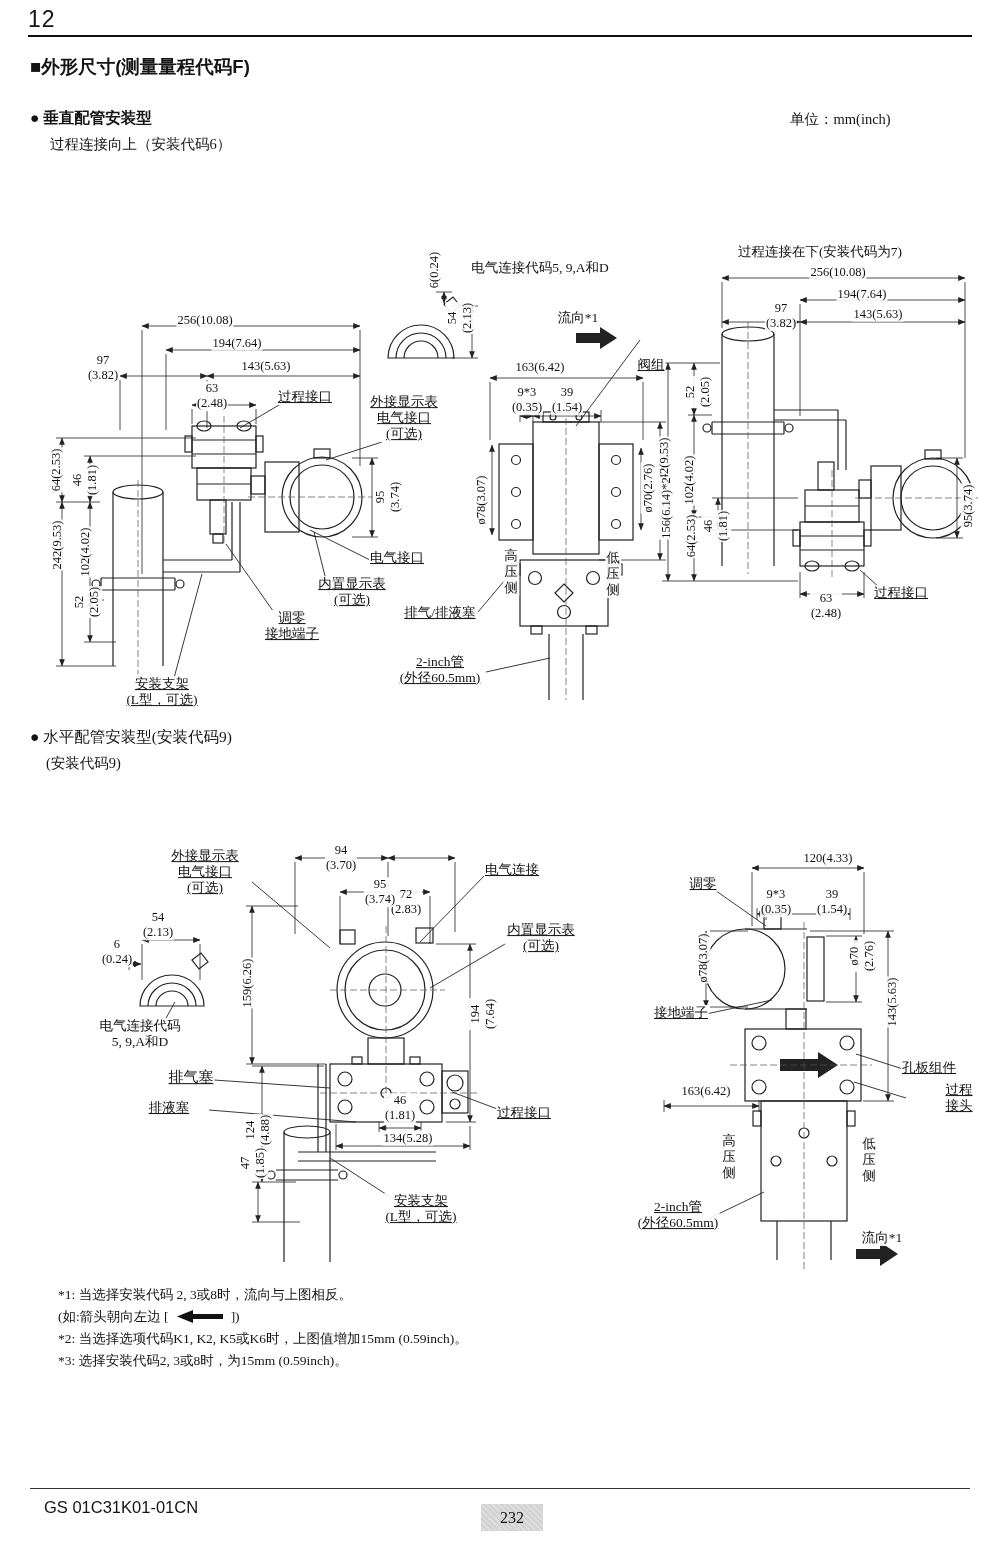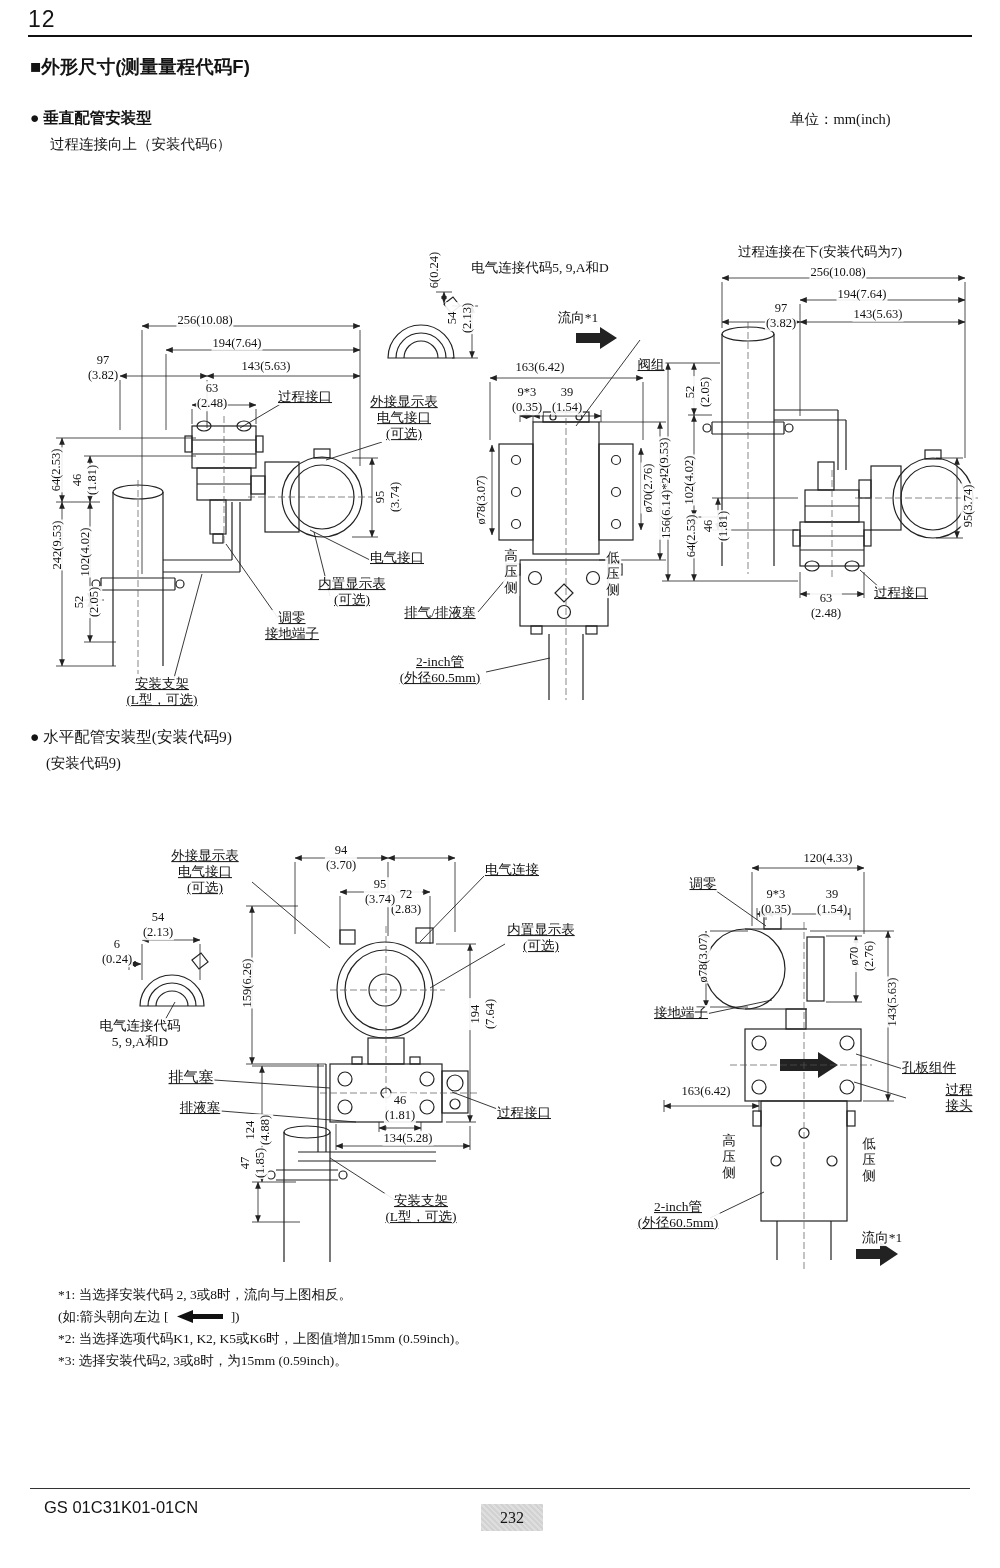--- a/index.html
+++ b/index.html
@@ -433,21 +433,21 @@
       <div class="lbl" style="left: 862px; top: 126px; transform: translate(-50%, -50%) rotate(-90deg);">ø70
 (2.76)</div>
       <div class="lbl" style="left: 892px; top: 172px; transform: translate(-50%, -50%) rotate(-90deg);">143(5.63)</div>
       <div class="lbl" style="left: 247px; top: 153px; transform: translate(-50%, -50%) rotate(-90deg);">159(6.26)</div>
       <div class="lbl" style="left: 483px; top: 184px; transform: translate(-50%, -50%) rotate(-90deg);">194
 (7.64)</div>
       <div class="lbl" style="font-size: 13.5px; left: 140px; top: 204px; transform: translate(-50%, -50%);">电气连接代码
 5, 9,A和D</div>
       <div class="lbl u" style="font-size: 13.5px; left: 681px; top: 183px; transform: translate(-50%, -50%);">接地端子</div>
       <div class="lbl u" style="font-size: 15px; left: 191px; top: 248px; transform: translate(-50%, -50%);">排气塞</div>
-      <div class="lbl u" style="font-size: 13.5px; left: 200px; top: 278px; transform: translate(-50%, -50%);">排液塞</div>
+      <div class="lbl u" style="font-size: 13.5px; left: 169px; top: 278px; transform: translate(-50%, -50%);">排液塞</div>
       <div class="lbl u" style="font-size: 13.5px; left: 929px; top: 238px; transform: translate(-50%, -50%);">孔板组件</div>
       <div class="lbl" style="left: 706px; top: 261px; transform: translate(-50%, -50%);">163(6.42)</div>
       <div class="lbl u" style="font-size: 13.5px; left: 929px; top: 268px; transform: translate(-50%, -50%); margin-left: 30px;">过程接头</div>
       <div class="lbl" style="left: 400px; top: 278px; transform: translate(-50%, -50%);">46
 (1.81)</div>
       <div class="lbl" style="left: 408px; top: 308px; transform: translate(-50%, -50%);">134(5.28)</div>
       <div class="lbl" style="left: 258px; top: 300px; transform: translate(-50%, -50%) rotate(-90deg);">124
 (4.88)</div>
       <div class="lbl" style="left: 253px; top: 333px; transform: translate(-50%, -50%) rotate(-90deg);">47
 (1.85)</div>

